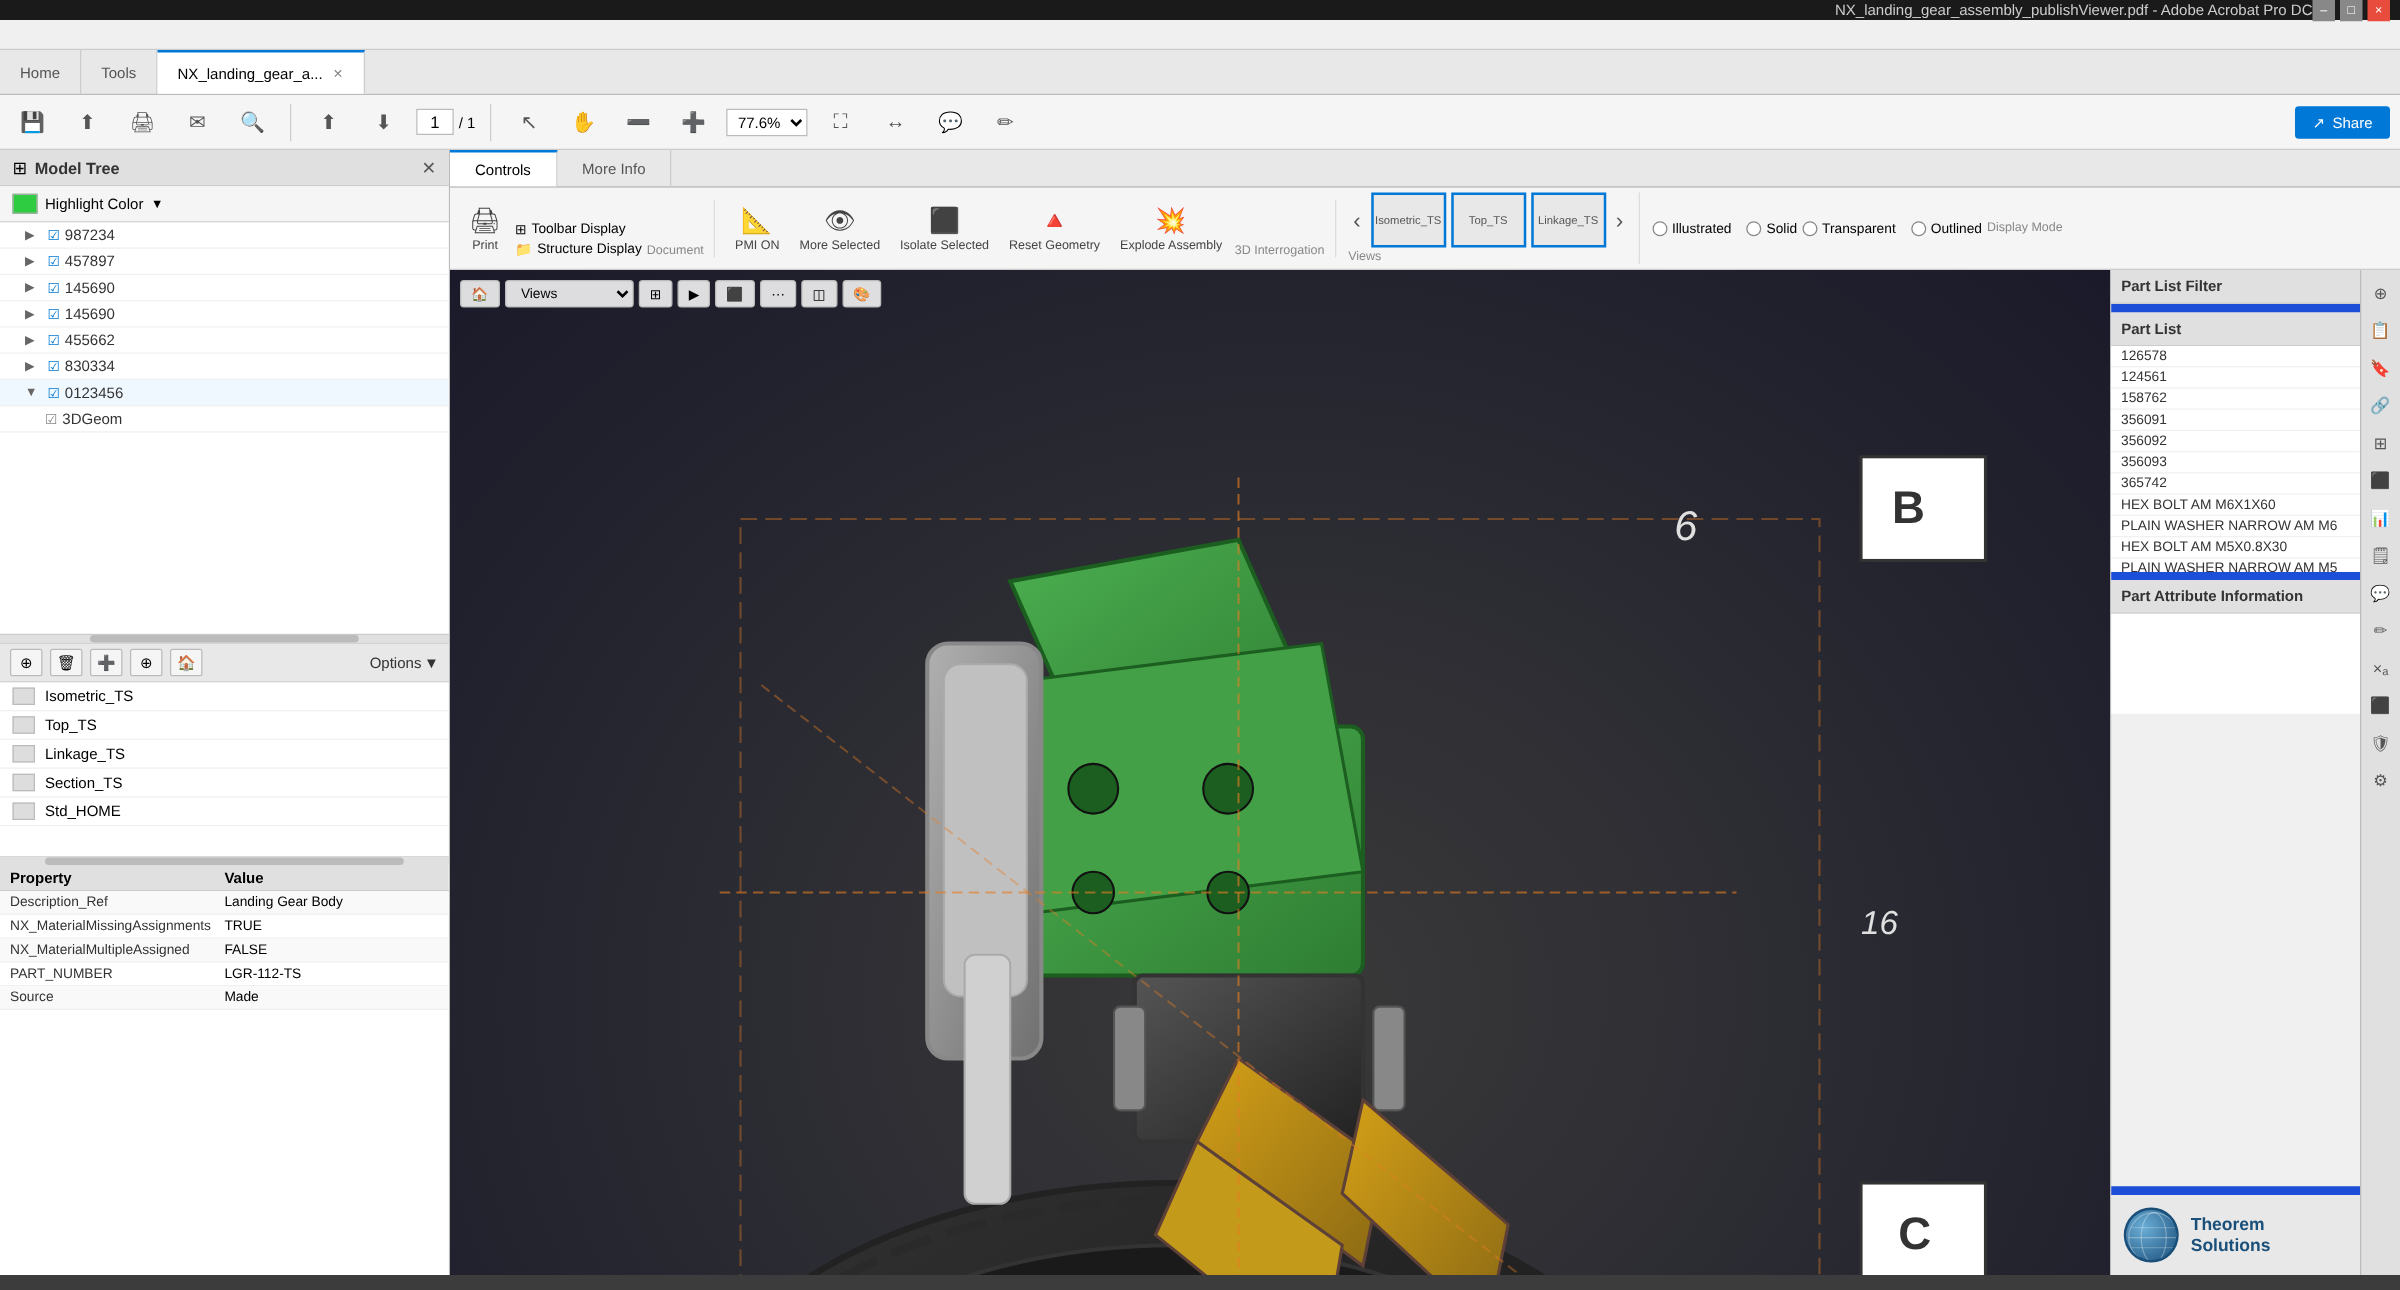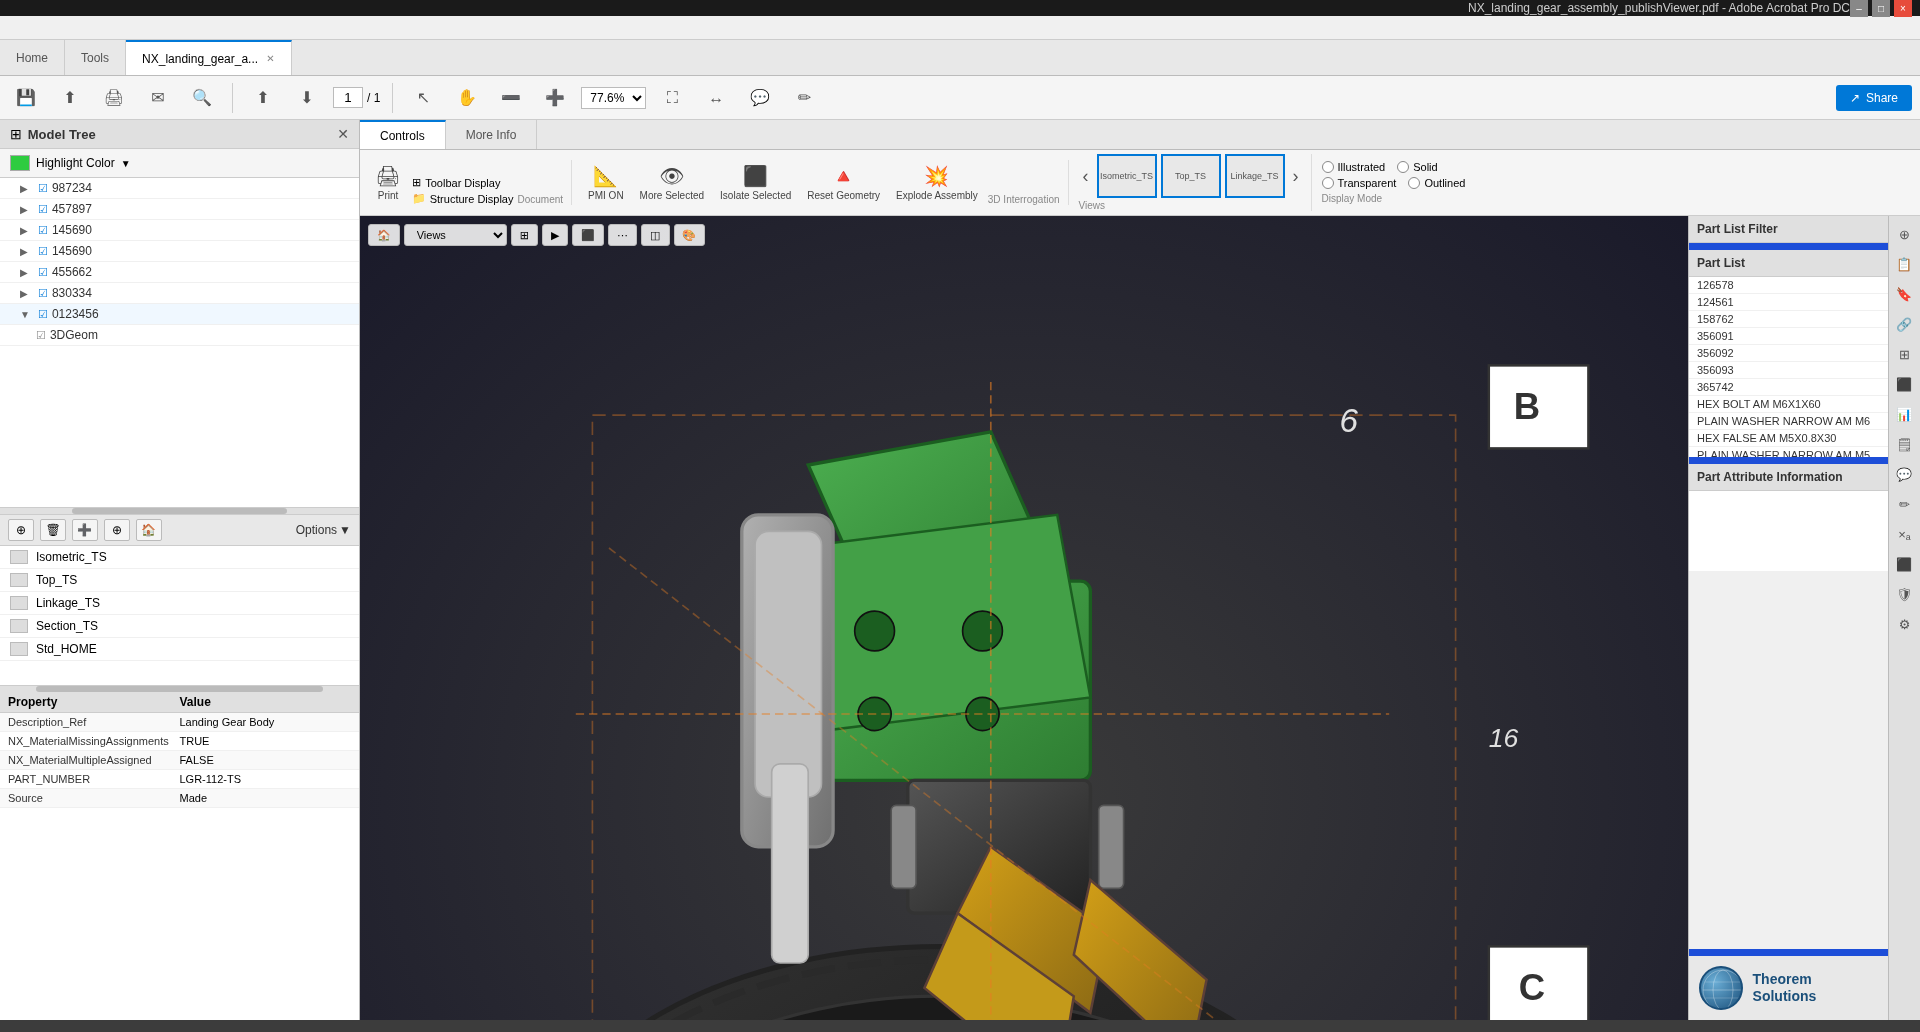--- a/index.html
+++ b/index.html
@@ -276,21 +276,21 @@
       display: flex; align-items: center; justify-content: center;
       font-size: 9px; color: #555; cursor: pointer;
       position: relative;
     }
     .view-nav-btn {
       background: none; border: none; cursor: pointer;
       font-size: 18px; color: #555; padding: 0 4px;
     }
     .display-mode-group {
       display: flex;
-      flex-direction: column;
+      flex-direction: row;
       gap: 4px;
     }
     .radio-row { display: flex; gap: 12px; }
     .radio-item { display: flex; align-items: center; gap: 4px; font-size: 11px; cursor: pointer; }
     .radio-circle { width: 12px; height: 12px; border: 1px solid #888; border-radius: 50%; background: #fff; }
 
     
     #viewer-main {
       flex: 1;
       display: flex;
@@ -863,21 +863,21 @@
           <div class="rp-list">
             <div class="rp-list-item">126578</div>
             <div class="rp-list-item">124561</div>
             <div class="rp-list-item">158762</div>
             <div class="rp-list-item">356091</div>
             <div class="rp-list-item">356092</div>
             <div class="rp-list-item">356093</div>
             <div class="rp-list-item">365742</div>
             <div class="rp-list-item">HEX BOLT AM M6X1X60</div>
             <div class="rp-list-item">PLAIN WASHER NARROW AM M6</div>
-            <div class="rp-list-item">HEX FALSE AM M5X0.8X30</div>
+            <div class="rp-list-item">HEX BOLT AM M5X0.8X30</div>
             <div class="rp-list-item">PLAIN WASHER NARROW AM M5</div>
 
           </div>
         </div>
 
         <div class="rp-section" style="flex:1;">
           <div class="rp-header">Part Attribute Information</div>
           <div class="rp-attr-content">
           </div>
         </div>

